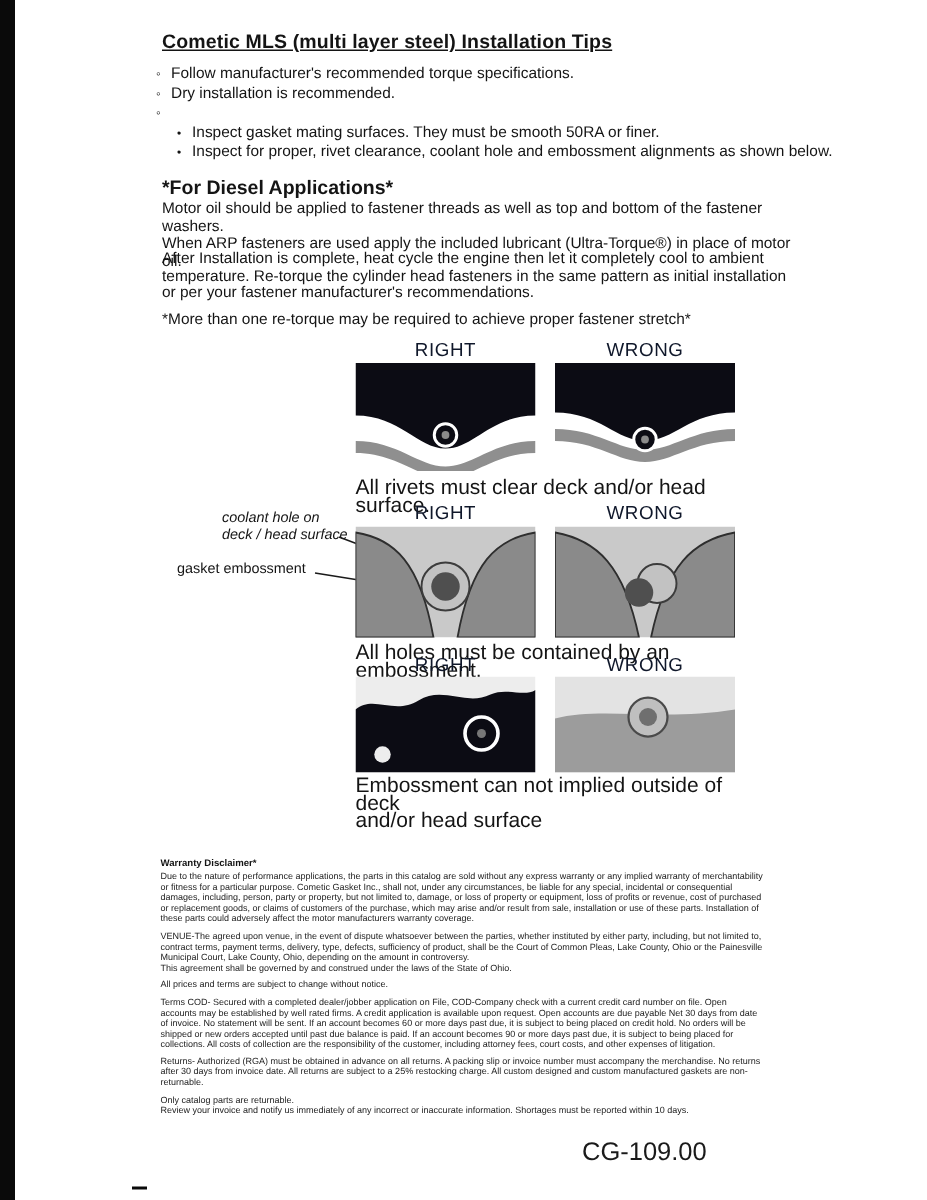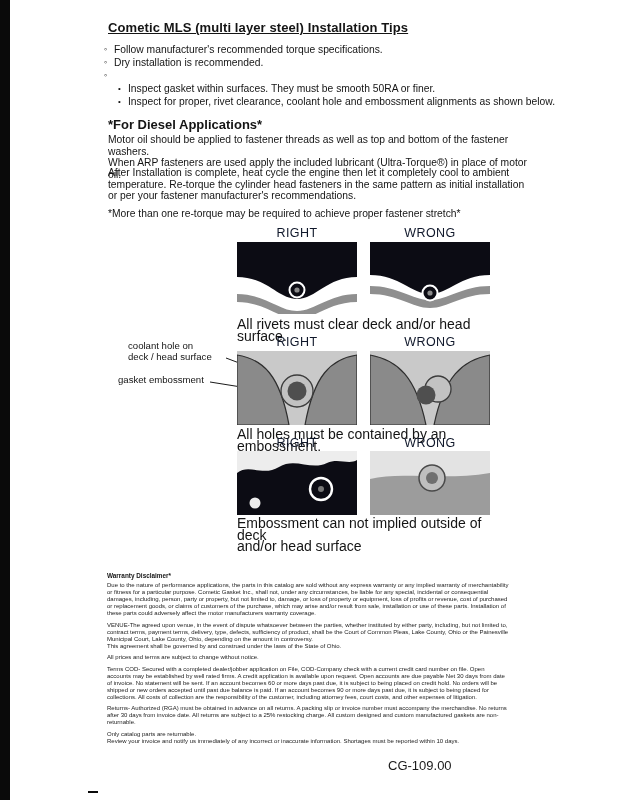--- a/index.html
+++ b/index.html
@@ -29,21 +29,21 @@
   .dg svg { display:block; width:100%; height:100%; }
   .caption { position:absolute; left:237px; width:270px; font-size:14px; line-height:11.5px; white-space:pre-line; }
 
   .pointer-label { position:absolute; font-size:9.6px; line-height:11px; white-space:pre-line; }
   .leaders { position:absolute; left:130px; top:338px; width:165px; height:60px; pointer-events:none; }
 
   .warranty { position:absolute; left:107px; top:572px; width:403px; }
   .warranty h3 { font-size:6.4px; font-weight:bold; margin-bottom:3px; }
   .warranty p { font-size:6px; line-height:7px; margin-bottom:4.5px; white-space:pre-line; color:#1c1c1c; }
 
-  .footer-code { position:absolute; left:388px; top:758px; font-size:13px; color:#1a1a1a; }
+  .footer-code { position:absolute; left:388px; top:758px; font-size:17px; color:#1a1a1a; }
 </style>
 </head>
 <body>
 
 <div class="page">
   <div class="left-bar"></div>
   <div class="crop-mark"></div>
 
   <h1 class="title">Cometic MLS (multi layer steel) Installation Tips</h1>
 
@@ -54,21 +54,21 @@
     </div>
     <div class="tip">
       <span class="m">◦</span>
       <span>Dry installation is recommended.</span>
     </div>
     <div class="tip">
       <span class="m">◦</span>
     </div>
     <div class="tip sub">
       <span class="m">•</span>
-      <span>Inspect gasket within surfaces.  They must be smooth 50RA or finer.</span>
+      <span>Inspect gasket mating surfaces.  They must be smooth 50RA or finer.</span>
     </div>
     <div class="tip sub">
       <span class="m">•</span>
       <span>Inspect for proper, rivet clearance, coolant hole and embossment alignments as shown below.</span>
     </div>
   </div>
 
   <h2 class="diesel-h">*For Diesel Applications*</h2>
   <p class="para p1">Motor oil should be applied to fastener threads as well as top and bottom of the fastener washers.
 When ARP fasteners are used apply the included lubricant (Ultra-Torque®) in place of motor oil.</p>
@@ -95,21 +95,21 @@
       <path d="M0,0 H120 V33 C90,33 79,52 60,52 C41,52 30,33 0,33 Z" fill="#0c0c14"></path>
       <circle cx="60" cy="51" r="7.5" fill="#0c0c14" stroke="#ffffff" stroke-width="2"></circle>
       <circle cx="60" cy="51" r="2.6" fill="#8a8a8a"></circle>
     </svg>
   </div>
   <div class="caption" style="top:319px;">All rivets must clear deck and/or head surface.</div>
 
   <div class="dg-label" style="left:237px; top:335px;">RIGHT</div>
   <div class="dg-label" style="left:370px; top:335px;">WRONG</div>
 
-  <div class="pointer-label" style="left:128px; top:340px;">coolant hole on
+  <div class="pointer-label" style="left:148px; top:340px;font-style:italic;">coolant hole on
 deck / head surface</div>
   <div class="pointer-label" style="left:118px; top:374px;">gasket embossment</div>
   <div class="leaders">
     <svg viewBox="0 0 165 60">
       <line x1="96" y1="20" x2="141" y2="37" stroke="#1a1a1a" stroke-width="1"></line>
       <line x1="80" y1="44" x2="130" y2="52" stroke="#1a1a1a" stroke-width="1"></line>
     </svg>
   </div>
 
   <div class="dg" style="left:237px; top:351px; height:74px;">

